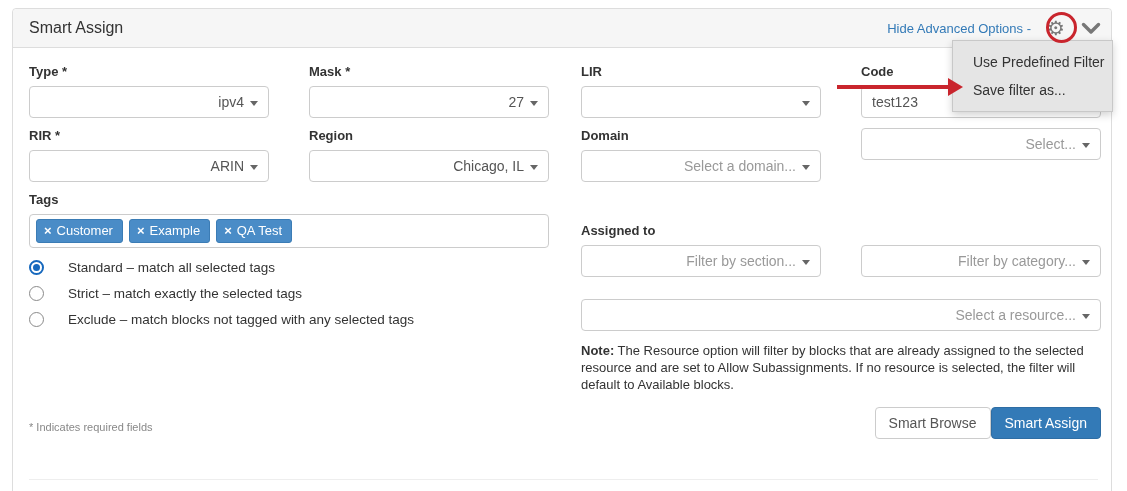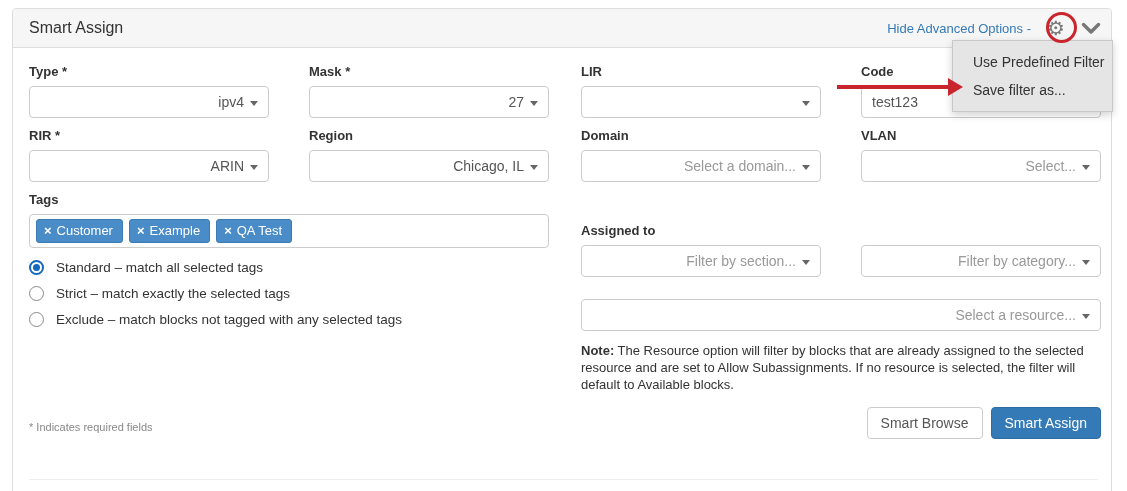--- a/index.html
+++ b/index.html
@@ -39,37 +39,37 @@
 
   
   .tags-box { min-height:34px; width:100%; border:1px solid #ccc; border-radius:4px;
               padding:4px 6px; display:flex; gap:6px; align-items:center; cursor:text; }
   .chip { display:inline-flex; align-items:center; gap:5px; background:#4a8cc7; border:1px solid #3b7cb5;
           color:#fff; font-size:13px; border-radius:3px; padding:3px 9px 4px 7px; cursor:default; }
   .chip-x { cursor:pointer; font-weight:bold; }
 
   
   .radio-group { margin-top:12px; }
-  .radio-option { display:flex; align-items:center; gap:12px; margin-bottom:11px; cursor:pointer; }
+  .radio-option { display:flex; align-items:center; gap:24px; margin-bottom:11px; cursor:pointer; }
   .radio { width:15px; height:15px; border-radius:50%; border:1px solid #8a8a8a; background:#fff;
            position:relative; flex:0 0 15px; }
   .radio.selected { border:2px solid #1668bd; }
   .radio.selected::after { content:""; position:absolute; left:2px; top:2px; width:7px; height:7px;
            border-radius:50%; background:#1668bd; }
   .radio-label { font-size:13.5px; color:#333; }
 
   .required-hint { font-size:11px; color:#888; margin-top:94px; }
 
   
   .assigned-block { margin-top:41px; }
   .resource-row { margin-top:22px; }
   .note { margin-top:11px; font-size:13px; color:#333; line-height:1.32; }
   .note b { font-weight:bold;text-align:right; }
 
-  .btn-row { display:flex; justify-content:flex-end; gap:8px; margin-top:14px; }
+  .btn-row { display:flex; justify-content:flex-end; gap:0; margin-top:14px; }
   .btn { font-size:14px; border-radius:4px; padding:7px 13px; cursor:pointer; font-family:inherit; }
   .btn.secondary { background:#fff; border:1px solid #ccc; color:#555; }
   .btn.primary { background:#337ab7; border:1px solid #2e6da4; color:#fff; }
 
   .footer-divider { position:absolute; left:16px; top:470px; width:1069px; border-top:1px solid #eee; }
 
   
   .dropdown-menu { position:absolute; left:952px; top:40px; width:161px; z-index:5;
                    background:#e5e5e5; border:1px solid #c8c8c8;
                    box-shadow:0 3px 8px rgba(0,0,0,0.18); padding:7px 0; }
@@ -194,21 +194,20 @@
 
           <div class="field-row">
             <div class="field-group">
               <label class="f-label">Domain</label>
               <div class="control">
                 <span class="ph">Select a domain...</span>
                 <span class="caret"></span>
               </div>
             </div>
             <div class="field-group">
-              <label class="f-label">VLAN</label>
               <div class="control">
                 <span class="ph">Select...</span>
                 <span class="caret"></span>
               </div>
             </div>
           </div>
 
           <div class="assigned-block">
             <label class="f-label">Assigned to</label>
             <div class="field-row" style="margin-bottom:0;">

